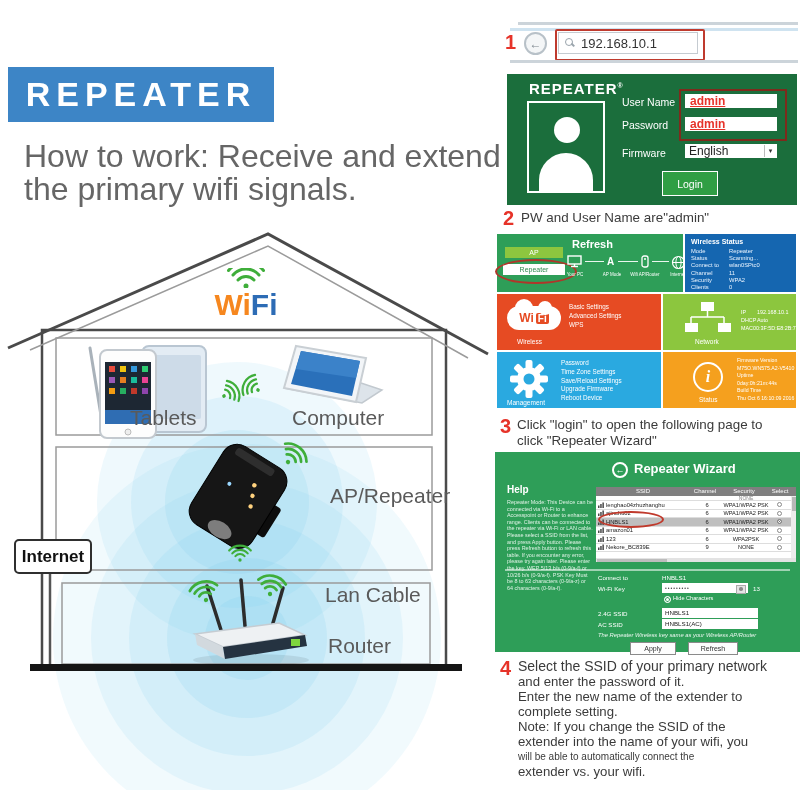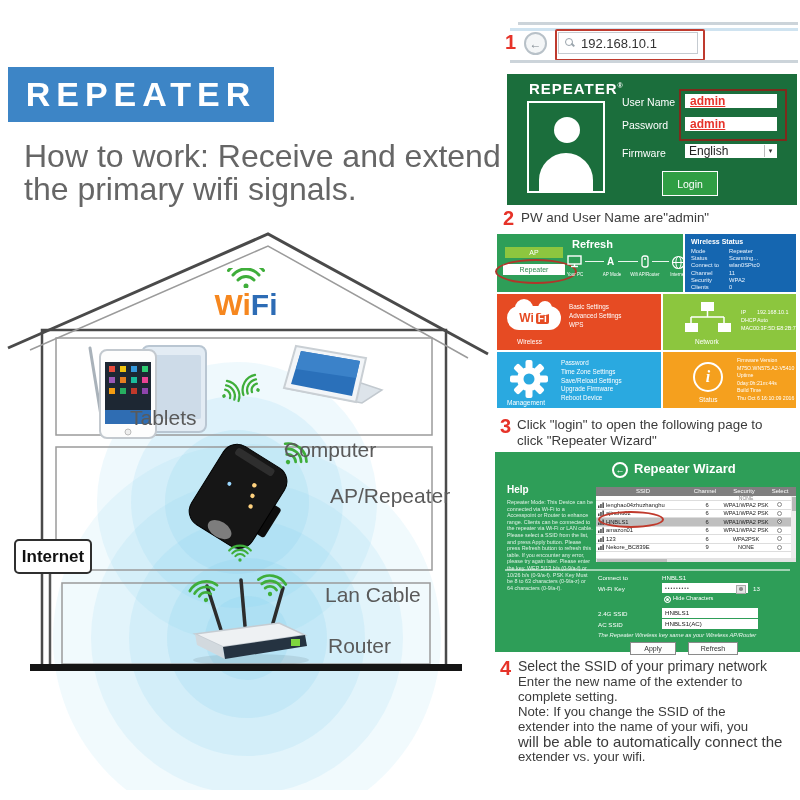--- a/index.html
+++ b/index.html
@@ -151,21 +151,21 @@
       <path d="M15,12 A11,11 0 0 1 31,12" stroke="#3fae3a" stroke-width="3" fill="none" stroke-linecap="round"></path>
       <path d="M10,7 A17,17 0 0 1 36,7" stroke="#3fae3a" stroke-width="3" fill="none" stroke-linecap="round"></path>
       <path d="M5.5,2.5 A23,23 0 0 1 40.5,2.5" stroke="#3fae3a" stroke-width="3" fill="none" stroke-linecap="round"></path>
     </svg>
     <div style="font-size:30px;font-weight:bold;line-height:30px;margin-top:-2px;">
       <span style="color:#f6871f;">Wi</span><span style="color:#2d6cb5;">Fi</span>
     </div>
   </div>
 
   <div class="house-label" style="left:130px;top:406px;">Tablets</div>
-  <div class="house-label" style="left:284px;top:406px;margin-top:32px;">Computer</div>
+  <div class="house-label" style="left:292px;top:406px;">Computer</div>
   <div class="house-label" style="left:330px;top:484px;">AP/Repeater</div>
   <div class="house-label" style="left:325px;top:583px;">Lan Cable</div>
   <div class="house-label" style="left:328px;top:634px;">Router</div>
   <div class="abs" style="left:14px;top:539px;width:74px;height:31px;background:#fff;border:2.5px solid #2f2f2f;border-radius:5px;display:flex;align-items:center;justify-content:center;">
     <span style="font-size:17px;font-weight:600;color:#111;">Internet</span>
   </div>
 
   <div class="abs" style="left:495px;top:14px;width:305px;height:52px;">
     <span class="step-num" style="left:10px;top:18px;">1</span>
     <div class="abs" style="left:23px;top:8px;width:280px;height:3px;background:#ccd4da;"></div>
@@ -517,22 +517,23 @@
     </div>
     <div class="abs" style="left:193px;top:190px;width:50px;height:13px;background:#fdfdfd;border:1px solid #8a8a8a;box-sizing:border-box;display:flex;align-items:center;justify-content:center;">
       <span style="font-size:7px;color:#333;">Refresh</span>
     </div>
   </div>
 
   <div class="abs" style="left:495px;top:658px;width:305px;height:140px;">
     <span class="step-num" style="left:5px;top:0;">4</span>
     <div class="abs" style="left:23px;top:1px;">
       <div class="step-text" style="line-height:15px;font-size:14px;">Select the SSID of your primary network</div>
+      <div class="step-text" style="line-height:15px;font-size:13.2px;">and enter the password of it.</div>
       <div class="step-text" style="line-height:15px;font-size:13.2px;">Enter the new name of the extender to</div>
       <div class="step-text" style="line-height:15px;font-size:13.2px;">complete setting.</div>
       <div class="step-text" style="line-height:15px;font-size:13.2px;">Note: If you change the SSID of the</div>
       <div class="step-text" style="line-height:15px;font-size:13.2px;">extender into the name of your wifi, you</div>
-      <div class="step-text" style="line-height:15px;font-size:15px;">will be able to automatically connect the</div>
+      <div class="step-text" style="line-height:15px;font-size:10px;">will be able to automatically connect the</div>
       <div class="step-text" style="line-height:15px;font-size:13.2px;">extender vs. your wifi.</div>
     </div>
   </div>
 
 </div>
 
 </body></html>

